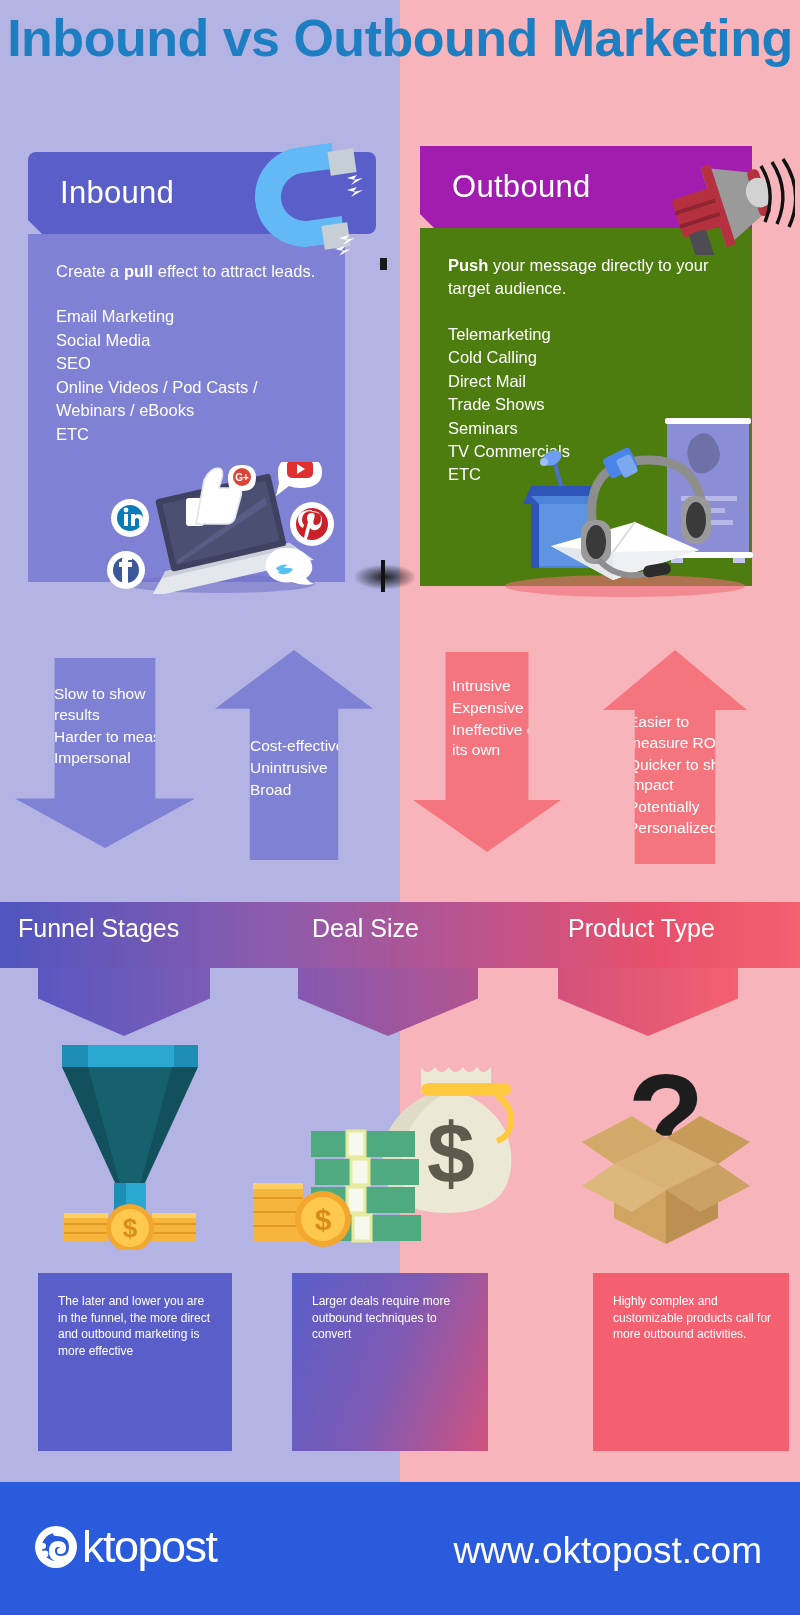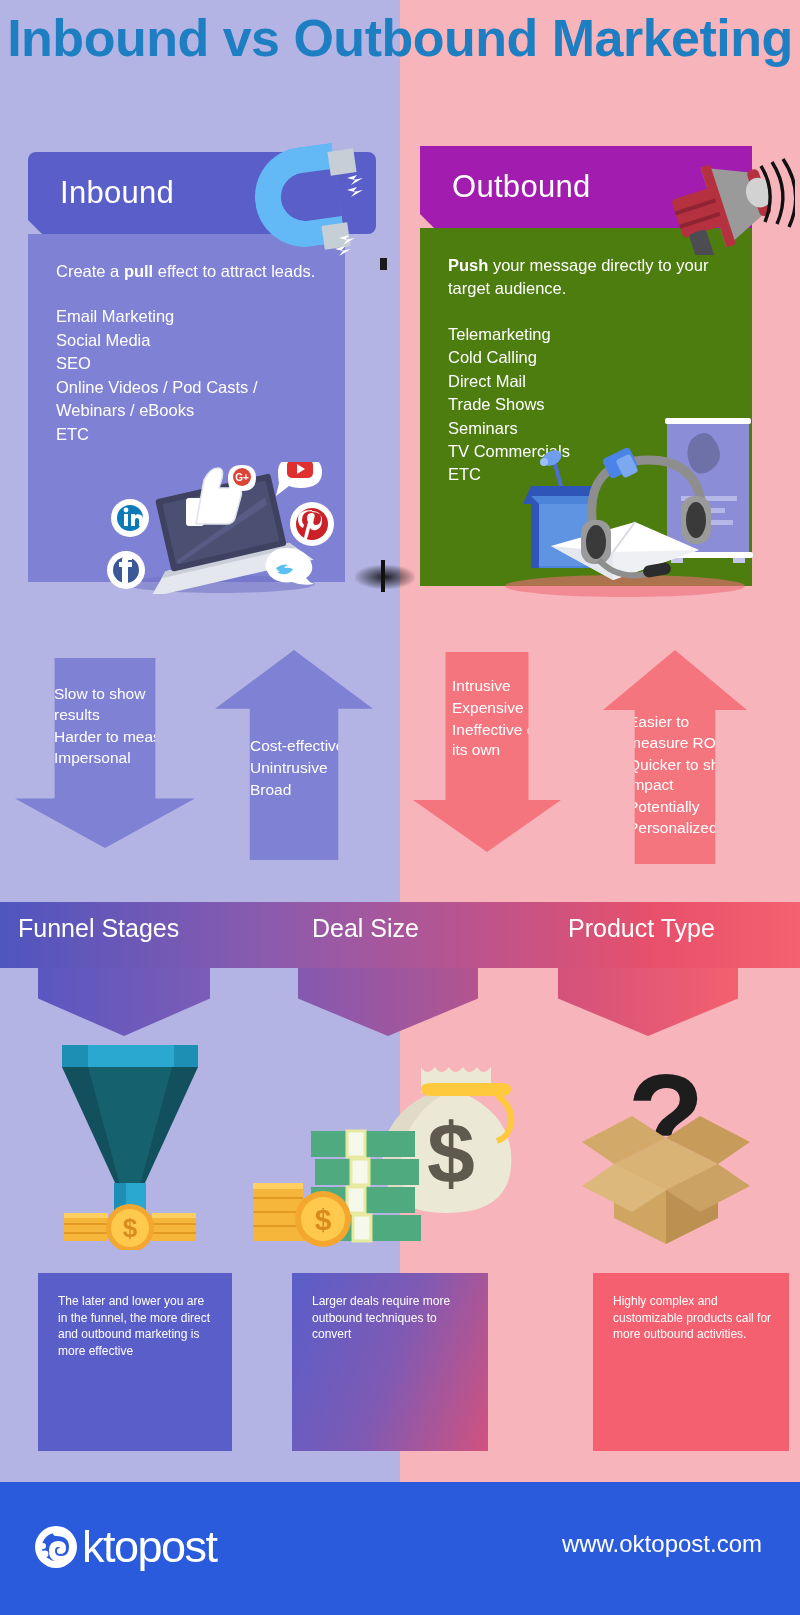--- a/index.html
+++ b/index.html
@@ -150,21 +150,21 @@
   }
   #note-1{left:38px;top:1273px;width:194px;height:178px;background:#5a5ec9;}
   #note-2{left:292px;top:1273px;width:196px;height:178px;
     background:linear-gradient(110deg,#5a5ec9 0%,#7e5ab4 50%,#d1527f 100%);}
   #note-3{left:545px;top:1273px;width:196px;height:178px;background:#f4606f;margin-left:48px;}
 
   
   #footer{position:absolute;left:0;top:1482px;width:800px;height:133px;background:#2a5bdd;}
   #logo{position:absolute;left:30px;top:38px;height:54px;display:flex;align-items:center;}
   #logo .logo-text{color:#fff;font-size:45px;font-weight:normal;letter-spacing:-1.5px;}
-  #site-url{position:absolute;right:38px;top:48px;color:#fff;font-size:24px;}
+  #site-url{position:absolute;right:38px;top:48px;color:#fff;font-size:37px;}
 
   .nosel{user-select:none;}
 </style>
 </head>
 <body>
 
 <div id="page">
 
   <div class="bg-left"></div>
   <div class="bg-right"></div>

